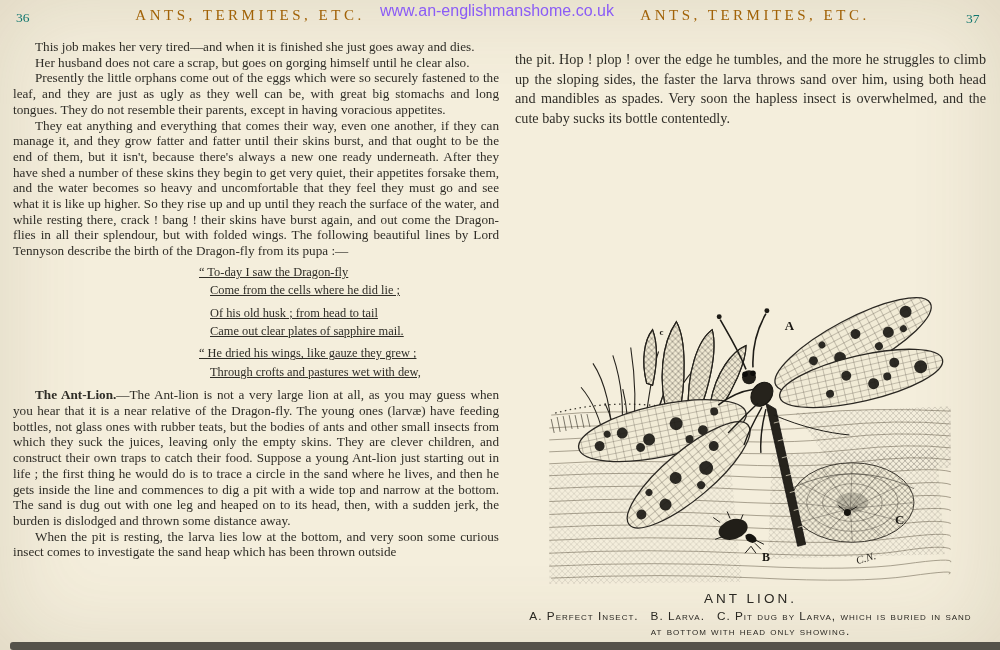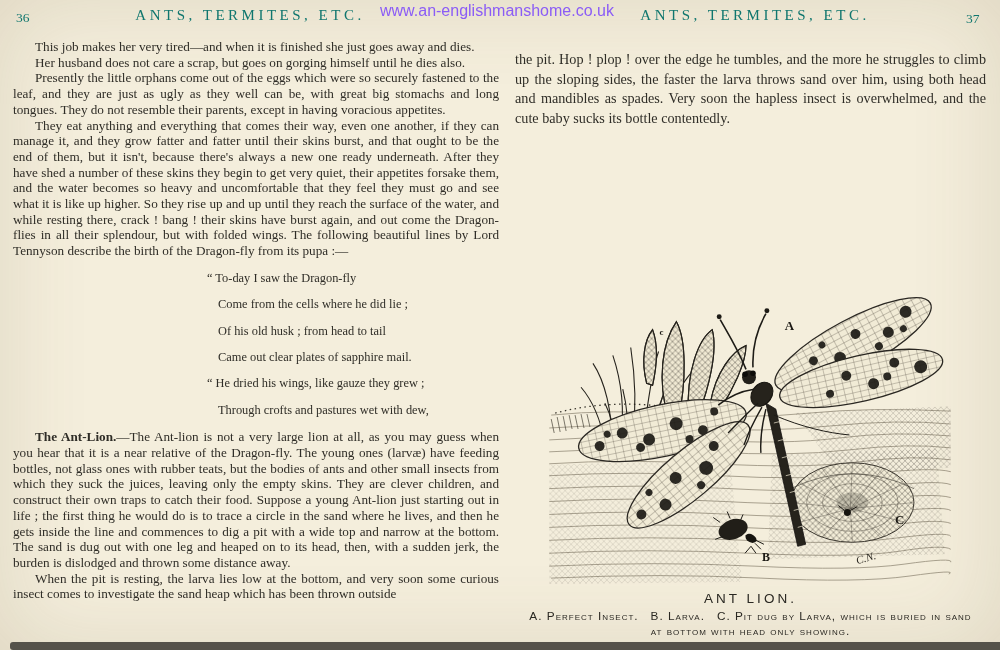--- a/index.html
+++ b/index.html
@@ -7,32 +7,32 @@
     width:1000px;height:650px;position:relative;overflow:hidden;
     background:#f4eedc;color:#2f2d27;
     font-family:"Liberation Serif", serif;
   }
   .vignette{position:absolute;inset:0;pointer-events:none;
     box-shadow:inset 0 0 90px rgba(115,95,55,.16);}
   .pageno{position:absolute;font-size:13.5px;color:#0f766e;}
   .pageno.left{left:16px;top:10px;}
   .pageno.right{left:966px;top:11px;}
   .running-head{position:absolute;top:7px;font-size:15px;letter-spacing:3.5px;
-    color:#0f766e;white-space:nowrap;text-align:center;}
+    color:#a16207;white-space:nowrap;text-align:center;}
   .running-head.left{left:120px;width:260px;}
   .running-head.right{left:625px;width:260px;}
   .watermark{position:absolute;left:380px;top:2px;width:242px;text-align:left;
     font-family:"Liberation Sans", sans-serif;font-size:16px;color:#8b5cf6;}
   .col-left{position:absolute;left:13px;top:39px;width:486px;
     font-size:13.2px;line-height:15.7px;text-align:justify;}
   .col-left p{margin:0;text-indent:22px;}
   .lead-bold{font-weight:bold;}
   .poem{margin:6px 0 5px 182px;font-size:12.4px;line-height:14.4px;text-align:left;}
   .stanza{margin-bottom:8px;}
-  .stanza .l{margin:12px;text-indent:0;padding-left:11px;}
+  .stanza .l{margin:4px;text-indent:0;padding-left:11px;text-decoration:underline;}
   .stanza .l.first{padding-left:0;}
   .col-right{position:absolute;left:506px;top:41px;width:489px;
     font-size:14.2px;line-height:19.6px;text-align:justify;}
   .col-right p{margin:9px;}
   .figure-wrap{position:absolute;left:540px;top:264px;width:420px;height:328px;}
   .figure-wrap svg{display:block;width:100%;height:100%;}
   .caption{position:absolute;left:506px;top:591px;width:489px;text-align:center;
     font-family:"Liberation Sans", sans-serif;font-variant:small-caps;color:#2a2822;}
   .caption-title{font-size:13.5px;letter-spacing:3px;margin-bottom:3px;}
   .caption-line{font-size:11.8px;letter-spacing:1px;line-height:15px;}
@@ -48,21 +48,21 @@
 <div class="vignette"></div>
 
 <div class="pageno left">36</div>
 <div class="running-head left">ANTS, TERMITES, ETC.</div>
 <div class="watermark">www.an-englishmanshome.co.uk</div>
 <div class="running-head right">ANTS, TERMITES, ETC.</div>
 <div class="pageno right">37</div>
 
 <div class="col-left">
   <p>This job makes her very tired—and when it is finished she just goes away and dies.</p>
-  <p>Her husband does not care a scrap, but goes on gorging himself until he dies also.</p>
+  <p>Her husband does not care a scrap, but goes on gorging himself until he clear also.</p>
   <p>Presently the little orphans come out of the eggs which were so securely fastened to the leaf, and they are just as ugly as they well can be, with great big stomachs and long tongues. They do not resemble their parents, except in having voracious appetites.</p>
   <p>They eat anything and everything that comes their way, even one another, if they can manage it, and they grow fatter and fatter until their skins burst, and that ought to be the end of them, but it isn't, because there's always a new one ready underneath. After they have shed a number of these skins they begin to get very quiet, their appetites forsake them, and the water becomes so heavy and uncomfortable that they feel they must go and see what it is like up higher. So they rise up and up until they reach the surface of the water, and while resting there, crack ! bang ! their skins have burst again, and out come the Dragon-flies in all their splendour, but with folded wings. The following beautiful lines by Lord Tennyson describe the birth of the Dragon-fly from its pupa :—</p>
 
   <div class="poem">
     <div class="stanza">
       <p class="l first">“ To-day I saw the Dragon-fly</p>
       <p class="l">Come from the cells where he did lie ;</p>
     </div>
     <div class="stanza">
       <p class="l">Of his old husk ; from head to tail</p>

